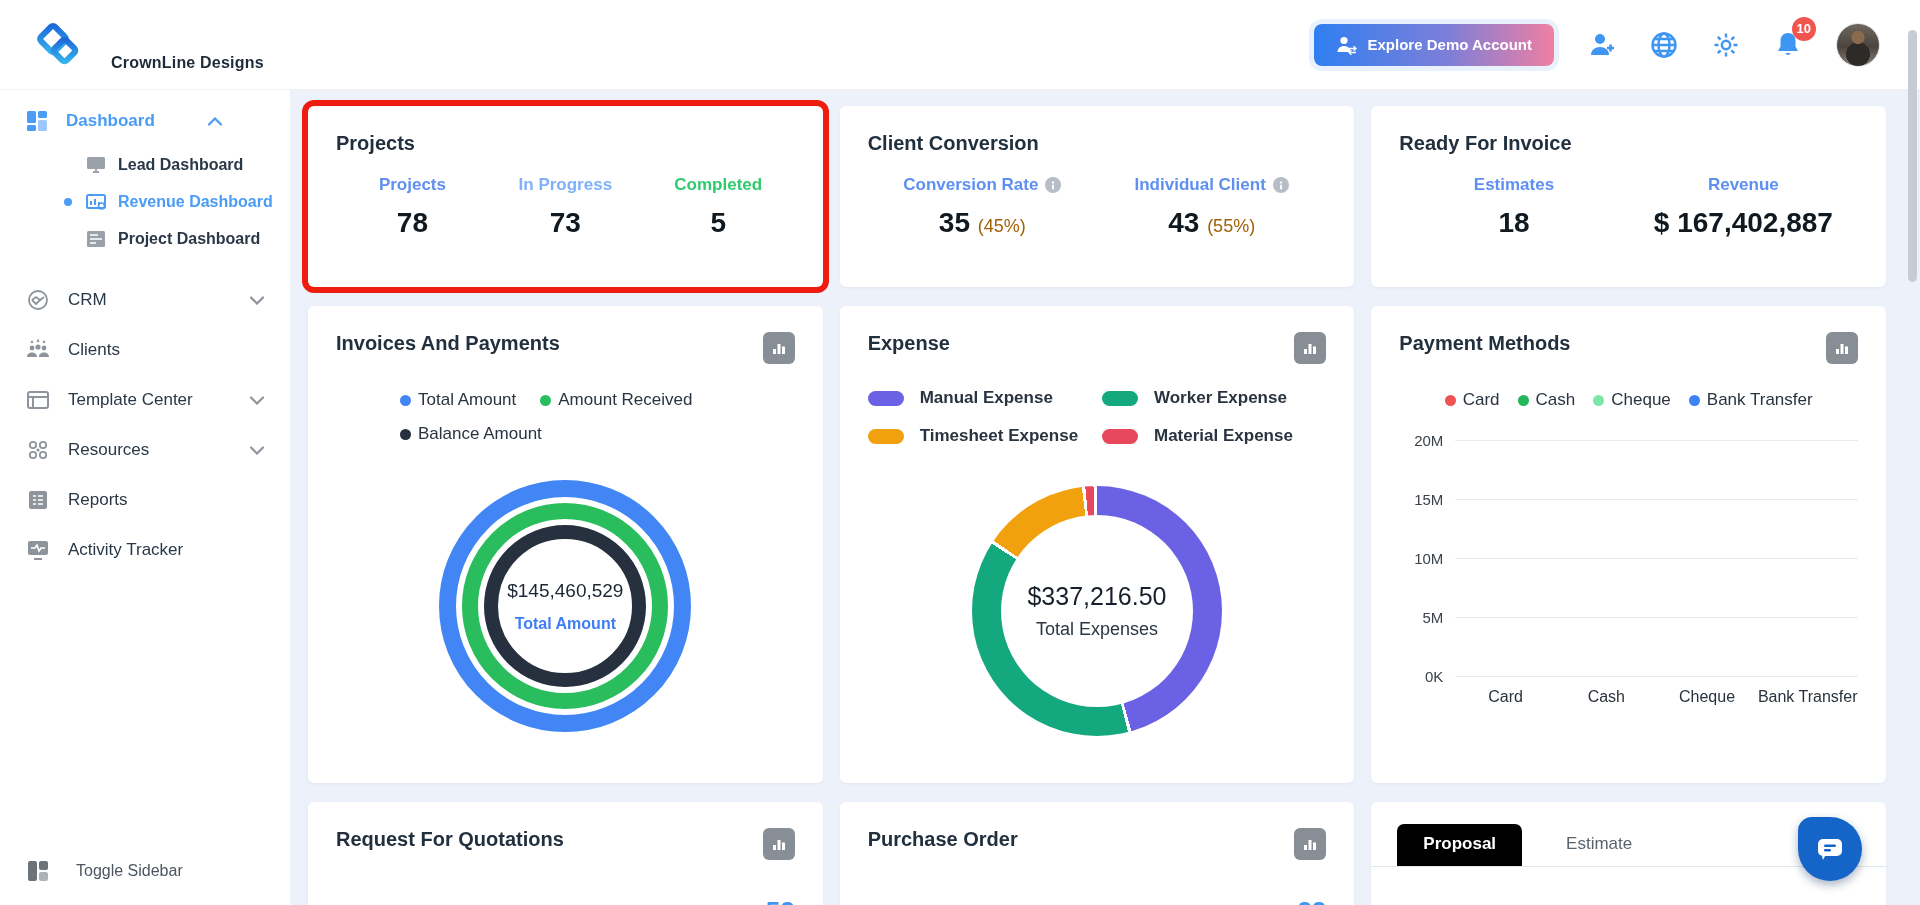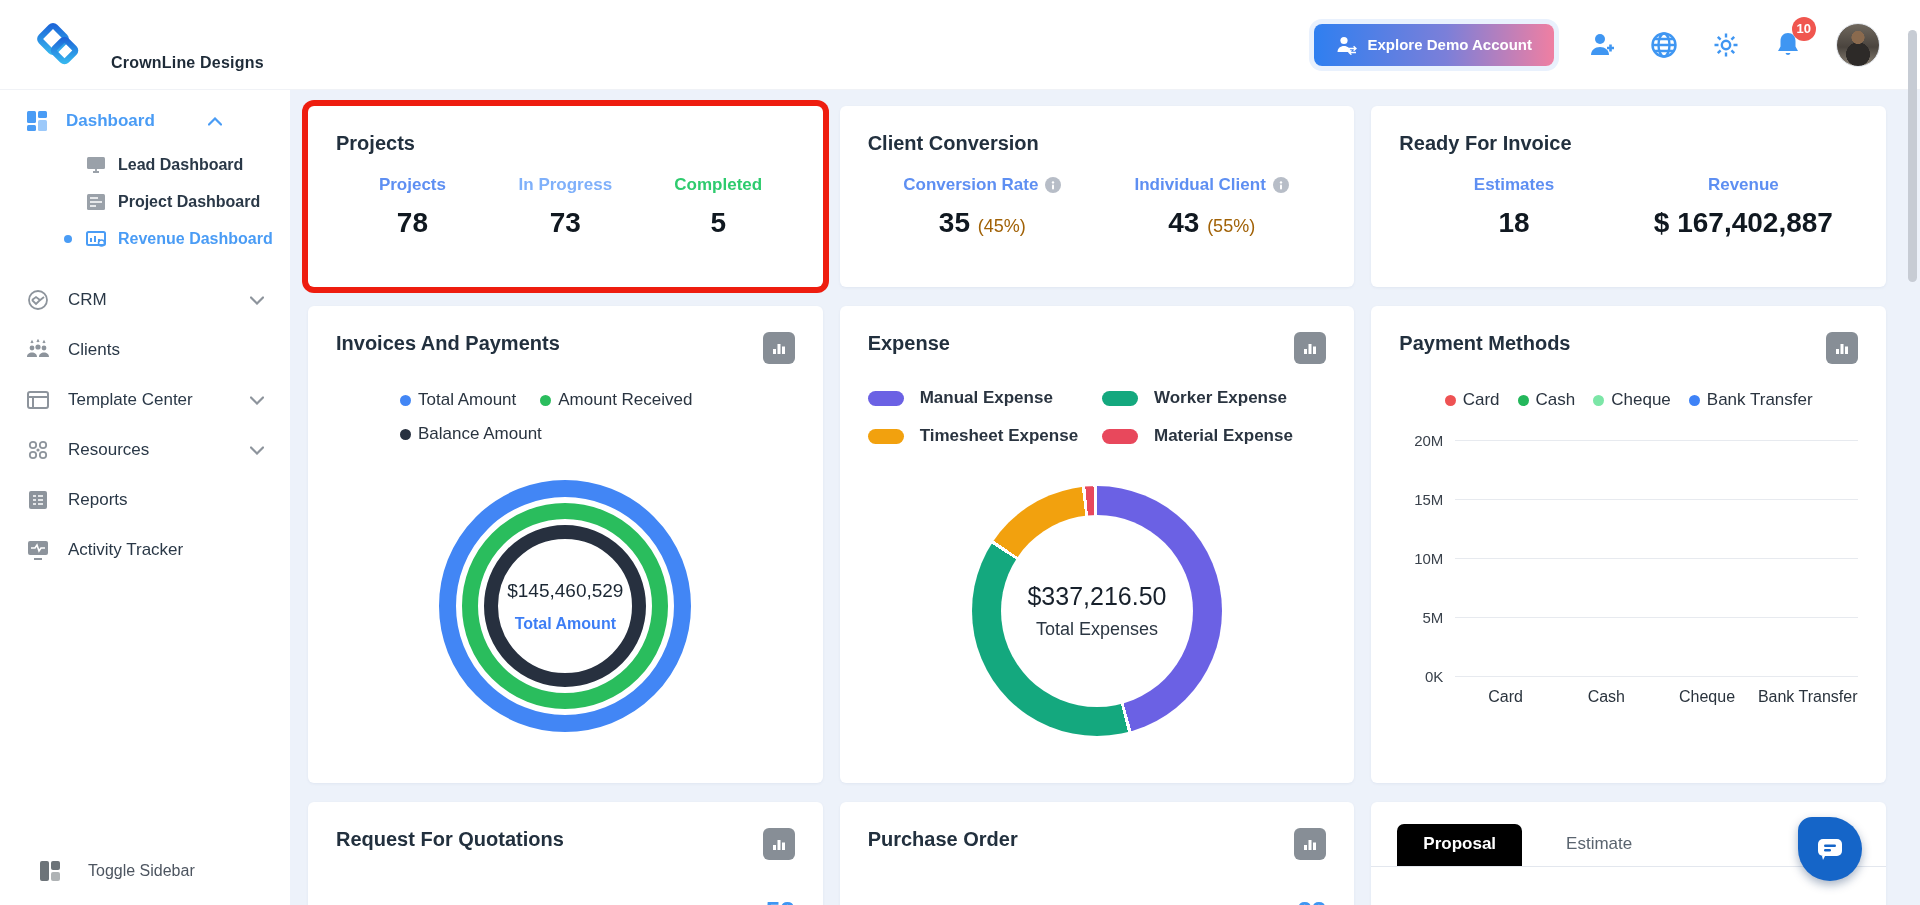--- a/index.html
+++ b/index.html
@@ -33,21 +33,21 @@
   .side-item { display:flex; align-items:center; gap:18px; height:50px; padding:0 26px 0 26px;
     cursor:pointer; color:#2a3847; font-size:17px; }
   .side-item .chev { margin-left:auto; }
   .side-item.active { color:#4a9cf5; font-weight:600; }
   .sub-item { display:flex; align-items:center; gap:12px; height:37px; padding-left:86px;
     cursor:pointer; color:#2a3847; font-size:16px; font-weight:600; position:relative; }
   .sub-item.active { color:#4a9cf5; }
   .sub-item.active .bullet { position:absolute; left:64px; width:8px; height:8px; border-radius:50%;
     background:#4a9cf5; }
   .toggle-row { position:absolute; left:0; bottom:12px; width:290px; display:flex; align-items:center;
-    gap:26px; padding:0 38px; height:44px; cursor:pointer; color:#4d5560; font-size:16px; }
+    gap:26px; padding:0 26px; height:44px; cursor:pointer; color:#4d5560; font-size:16px; }
 
   
   .main { position:absolute; left:290px; top:90px; width:1630px; height:815px; background:#edf2fa;
     padding:16px 34px 0 18px; display:grid; grid-template-columns:repeat(3,1fr);
     grid-template-rows:181px 477px 300px; gap:19px 17px; }
   .card { background:#fff; border-radius:6px; box-shadow:0 1px 3px rgba(25,50,100,.06);
     padding:26px 28px; position:relative; }
   .card-title { font-size:20px; font-weight:600; color:#22303e; }
   .card-head { display:flex; align-items:flex-start; justify-content:space-between; }
   .chart-btn { width:32px; height:32px; border-radius:6px; background:#878e96; border:none;
@@ -198,35 +198,35 @@
       </svg>
   </div>
 
   <div class="sub-item">
     <svg width="20" height="18" viewBox="0 0 20 18">
       <rect x="1" y="1" width="18" height="12" rx="1.5" fill="#9aa1a9"></rect>
         <path d="M7 16h6M10 13v3" stroke="#9aa1a9" stroke-width="1.8"></path>
       </svg>
     <span>Lead Dashboard</span>
   </div>
-  <div class="sub-item">
-    <svg width="20" height="18" viewBox="0 0 20 18">
-      <rect x="1" y="1" width="18" height="16" rx="1.5" fill="#9aa1a9"></rect>
-        <path d="M4 5h8M4 9h12M4 13h6" stroke="#fff" stroke-width="1.6"></path>
-      </svg>
-    <span>Project Dashboard</span>
-  </div>
   <div class="sub-item active">
     <span class="bullet"></span>
     <svg width="20" height="18" viewBox="0 0 20 18">
       <rect x="1" y="2" width="18" height="13" rx="1.5" fill="none" stroke="#4a9cf5" stroke-width="2"></rect>
       <path d="M5 12V8M9 12V6M13 12V9" stroke="#4a9cf5" stroke-width="2"></path>
         <circle cx="15.5" cy="13" r="3" fill="none" stroke="#4a9cf5" stroke-width="1.6"></circle>
       </svg>
     <span>Revenue Dashboard</span>
+  </div>
+  <div class="sub-item">
+    <svg width="20" height="18" viewBox="0 0 20 18">
+      <rect x="1" y="1" width="18" height="16" rx="1.5" fill="#9aa1a9"></rect>
+        <path d="M4 5h8M4 9h12M4 13h6" stroke="#fff" stroke-width="1.6"></path>
+      </svg>
+    <span>Project Dashboard</span>
   </div>
 
   <div class="side-item" style="margin-top:18px;">
     <svg width="24" height="22" viewBox="0 0 24 22" fill="none" stroke="#8d949c" stroke-width="1.8">
       <circle cx="12" cy="11" r="9"></circle>
         <path d="M6 11l4 4 3-3 5-4M6 11l4-3 4 3"></path>
       </svg>
     <span>CRM</span>
     <svg class="chev" width="14" height="9" viewBox="0 0 14 9">
       <path d="M1 1.5 7 7.5l6-6" fill="none" stroke="#8d949c" stroke-width="2.2" stroke-linecap="round"></path>

